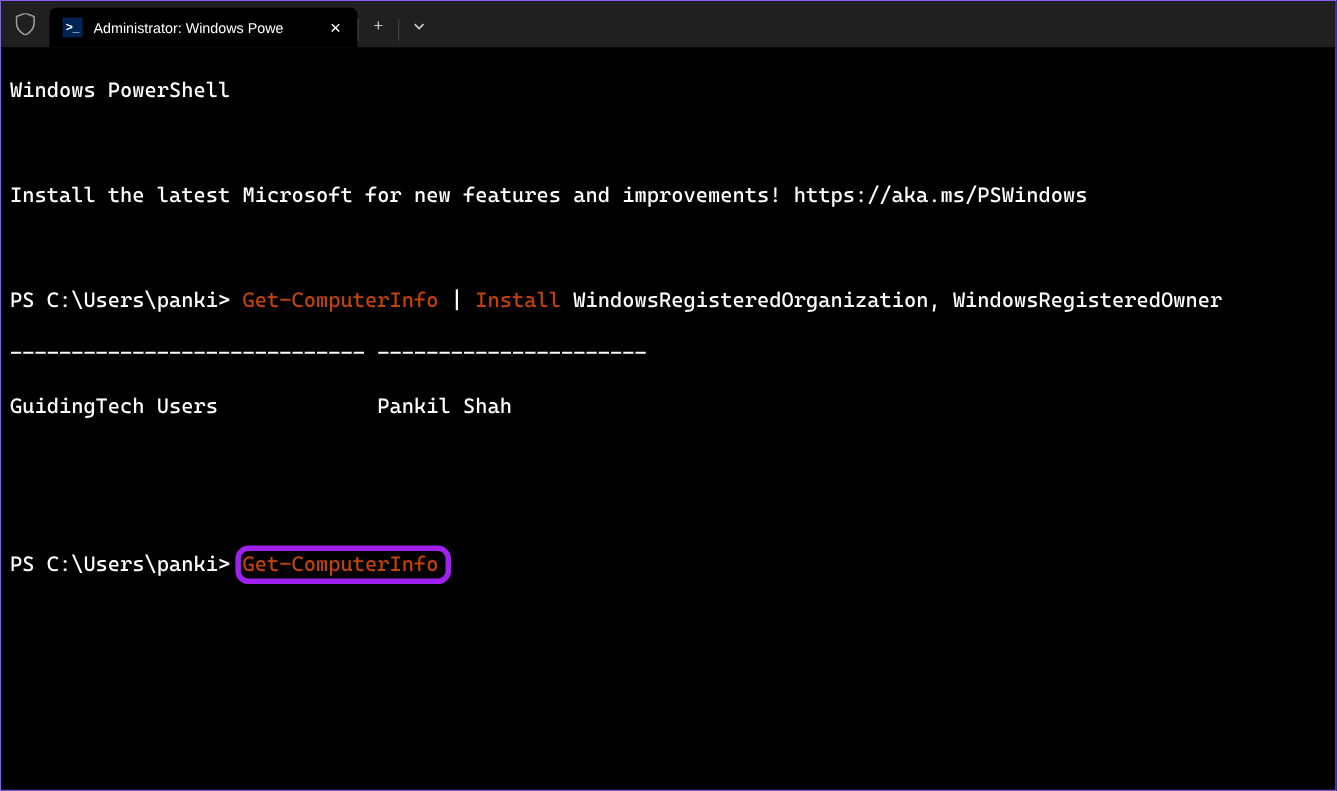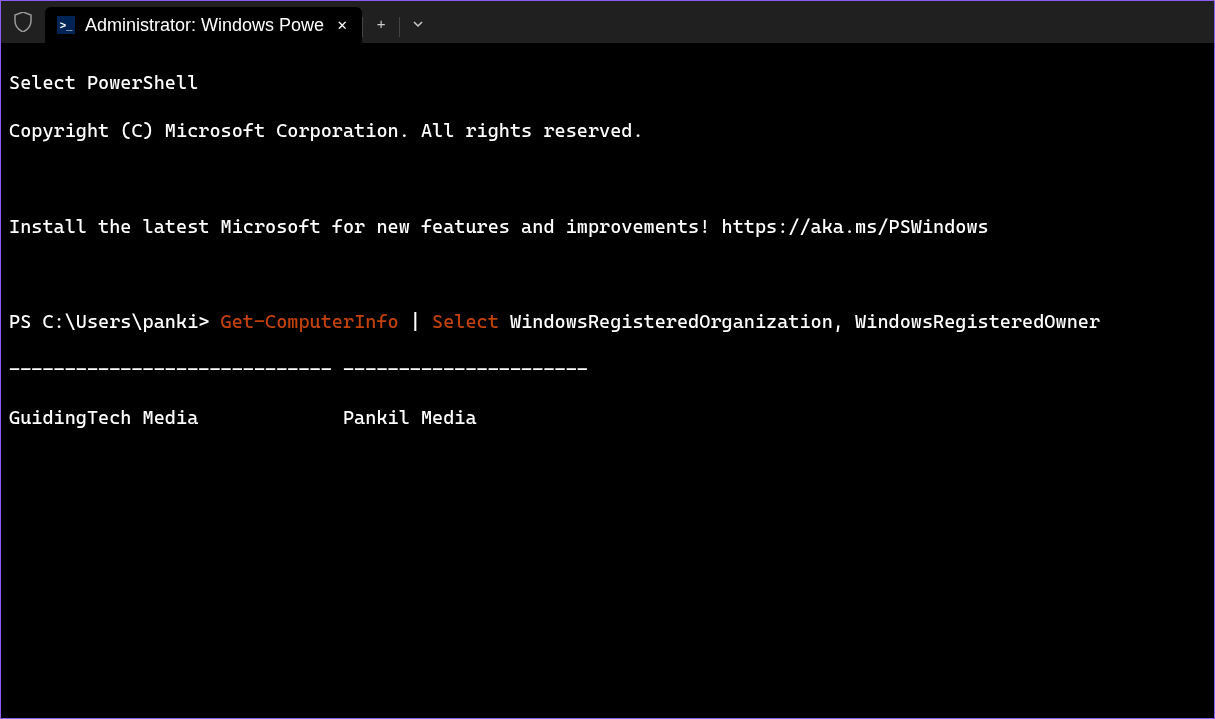--- a/index.html
+++ b/index.html
@@ -47,21 +47,21 @@
       align-items: center;
       justify-content: center;
       font-size: 11px;
       color: #fff;
       font-weight: bold;
       font-family: sans-serif;
     }
     .tab-title {
       color: #fff;
       font-family: 'Segoe UI', sans-serif;
-      font-size: 18px;
+      font-size: 13px;
       flex: 1;
       white-space: nowrap;
       overflow: hidden;
     }
     .close-icon {
       width: 16px;
       height: 16px;
       display: flex;
       align-items: center;
       justify-content: center;
@@ -121,26 +121,26 @@
   <div class="new-tab-btn">+</div>
   <div class="tab-divider"></div>
   <div class="dropdown-btn">
     <svg width="12" height="12" viewBox="0 0 12 12">
         <path d="M2 4 L6 8 L10 4" fill="none" stroke="#ccc" stroke-width="1.5"></path>
       </svg>
   </div>
 </div>
 
 <div class="terminal">
-<div>Select PowerShell</div>
-<div>Copyright (C) Microsoft Corporation. All rights reserved.</div>
+<div>Windows PowerShell</div>
 <div>&nbsp;</div>
 <div>Install the latest Microsoft for new features and improvements! https://aka.ms/PSWindows</div>
 <div>&nbsp;</div>
-<div><span>PS C:\Users\panki&gt; </span><span class="yellow">Get-ComputerInfo</span><span> | </span><span class="yellow">Select</span><span> WindowsRegisteredOrganization, WindowsRegisteredOwner</span></div>
+<div><span>PS C:\Users\panki&gt; </span><span class="yellow">Get-ComputerInfo</span><span> | </span><span class="yellow">Install</span><span> WindowsRegisteredOrganization, WindowsRegisteredOwner</span></div>
 <div>----------------------------- ----------------------</div>
-<div>GuidingTech Media             Pankil Media</div>
+<div>GuidingTech Users             Pankil Shah</div>
 <div>&nbsp;</div>
 <div>&nbsp;</div>
+<div><span>PS C:\Users\panki&gt; </span><span class="highlight-box"><span class="yellow">Get-ComputerInfo</span></span></div>
 <div>&nbsp;</div>
 <div>&nbsp;</div>
 
 </div>
 
 </body></html>

